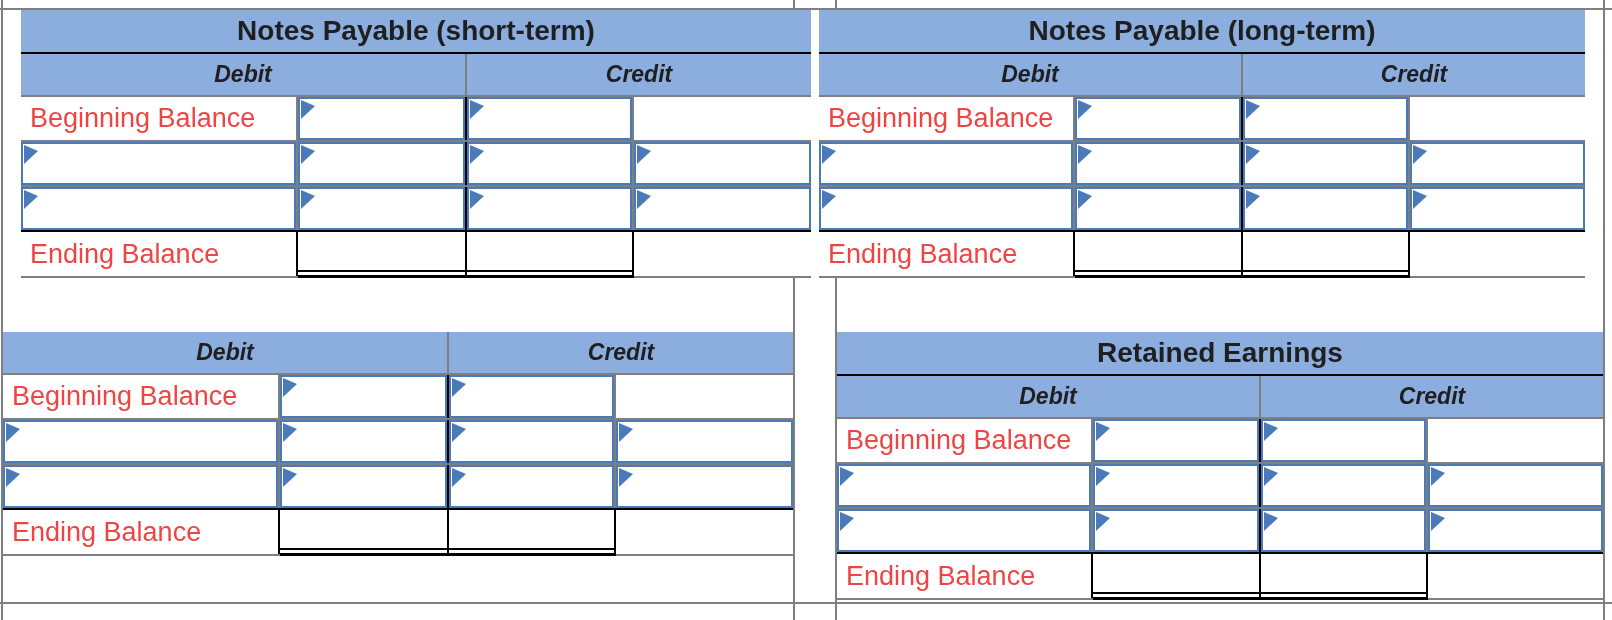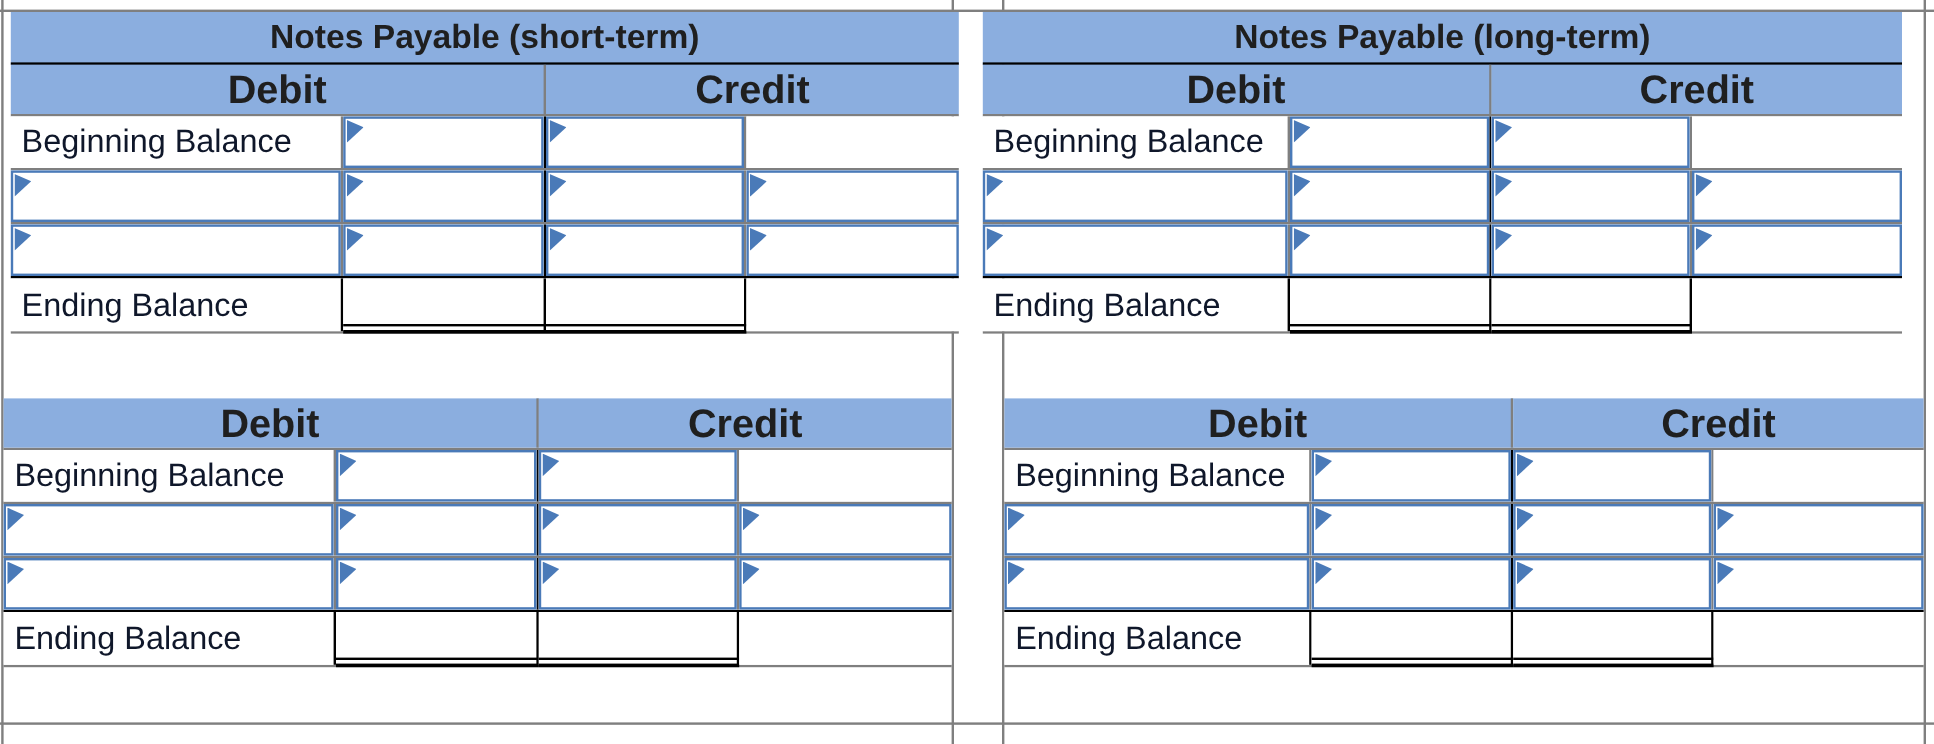--- a/index.html
+++ b/index.html
@@ -28,32 +28,32 @@
   .L .dh{width:446px}.L .ch{width:344px}
   
   .R .c1{width:256px}.R .c2{width:168px}.R .c3{width:167px}.R .c4{width:175px}
   .R .dh{width:424px}.R .ch{width:342px}
 
   
   .rt{height:44px;background:var(--hb);border-bottom:2px solid var(--bk);
       align-items:center;justify-content:center;font-weight:700;font-size:28px;}
   .rh{height:43px;border-bottom:2px solid var(--gr);}
   .rh .c{background:var(--hb);display:flex;align-items:center;justify-content:center;
-         font-weight:700;font-size:33px;}
+         font-weight:700;font-size:23px;font-style:italic;}
   .rh .dh{border-right:2px solid var(--gr);}
   .rb{height:45px;border-bottom:2px solid var(--gr);}
   .rb3{height:43px;border-bottom:none;}
   .re{height:48px;border-top:2px solid var(--bk);border-bottom:2px solid var(--gr);}
 
   
   .c1,.c3{border-right:2px solid var(--gr);}
   .c2{border-right:2px solid var(--bk);}
   .re .c1,.re .c3{border-right-color:var(--bk);}
 
-  .lbl{display:flex;align-items:center;padding-left:9px;font-size:27px;color:#0f172a;}
+  .lbl{display:flex;align-items:center;padding-left:9px;font-size:27px;color:#ef4444;}
 
   
   .inp{position:absolute;inset:0;border:2px solid var(--bb);background:#fff;
        display:flex;align-items:center;padding-left:22px;font-size:26px;cursor:pointer;}
   .flag{position:absolute;top:1px;left:1px;width:14px;height:19px;background:var(--bb);
         clip-path:polygon(0 0,100% 32%,0 100%);}
 
   
   .dbl::after{content:"";position:absolute;left:0;right:-2px;bottom:-2px;height:8px;
         box-sizing:border-box;border-top:2px solid var(--bk);border-bottom:3px solid var(--bk);}
@@ -64,21 +64,21 @@
 
 <div id="stage">
 
   <div class="vl" style="left:1px"></div>
   <div class="vl" style="left:793px"></div>
   <div class="vl" style="left:835px"></div>
   <div class="vl" style="left:1603px"></div>
   <div class="hl" style="top:8px"></div>
   <div class="hl" style="top:602px"></div>
 
-  <div class="T L" style="left:9px;top:10px">
+  <div class="T L" style="left:21px;top:10px">
     <div class="r rt">Notes Payable (short-term)</div>
     <div class="r rh">
       <div class="c dh">Debit</div>
       <div class="c ch">Credit</div>
     </div>
     <div class="r rb">
       <div class="c c1 lbl">Beginning Balance</div>
       <div class="c c2">
           <div class="inp">
             <i class="flag"></i>
@@ -310,20 +310,21 @@
     </div>
     <div class="r re">
       <div class="c c1 lbl">Ending Balance</div>
       <div class="c c2 dbl"><span class="v"></span></div>
       <div class="c c3 dbl"><span class="v"></span></div>
       <div class="c c4"></div>
     </div>
   </div>
 
   <div class="T R" style="left:837px;top:332px">
+    <div class="r rt">Retained Earnings</div>
     <div class="r rh">
       <div class="c dh">Debit</div>
       <div class="c ch">Credit</div>
     </div>
     <div class="r rb">
       <div class="c c1 lbl">Beginning Balance</div>
       <div class="c c2">
           <div class="inp">
             <i class="flag"></i>
             <span class="v"></span>

